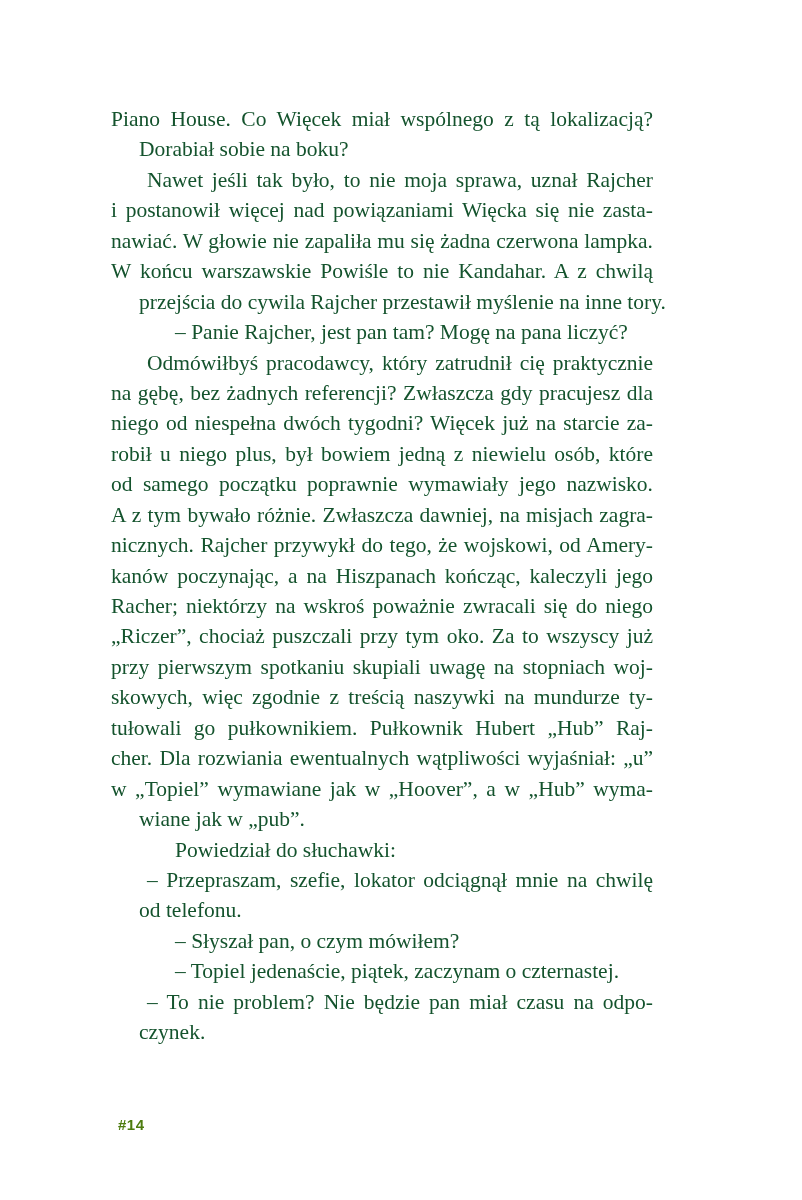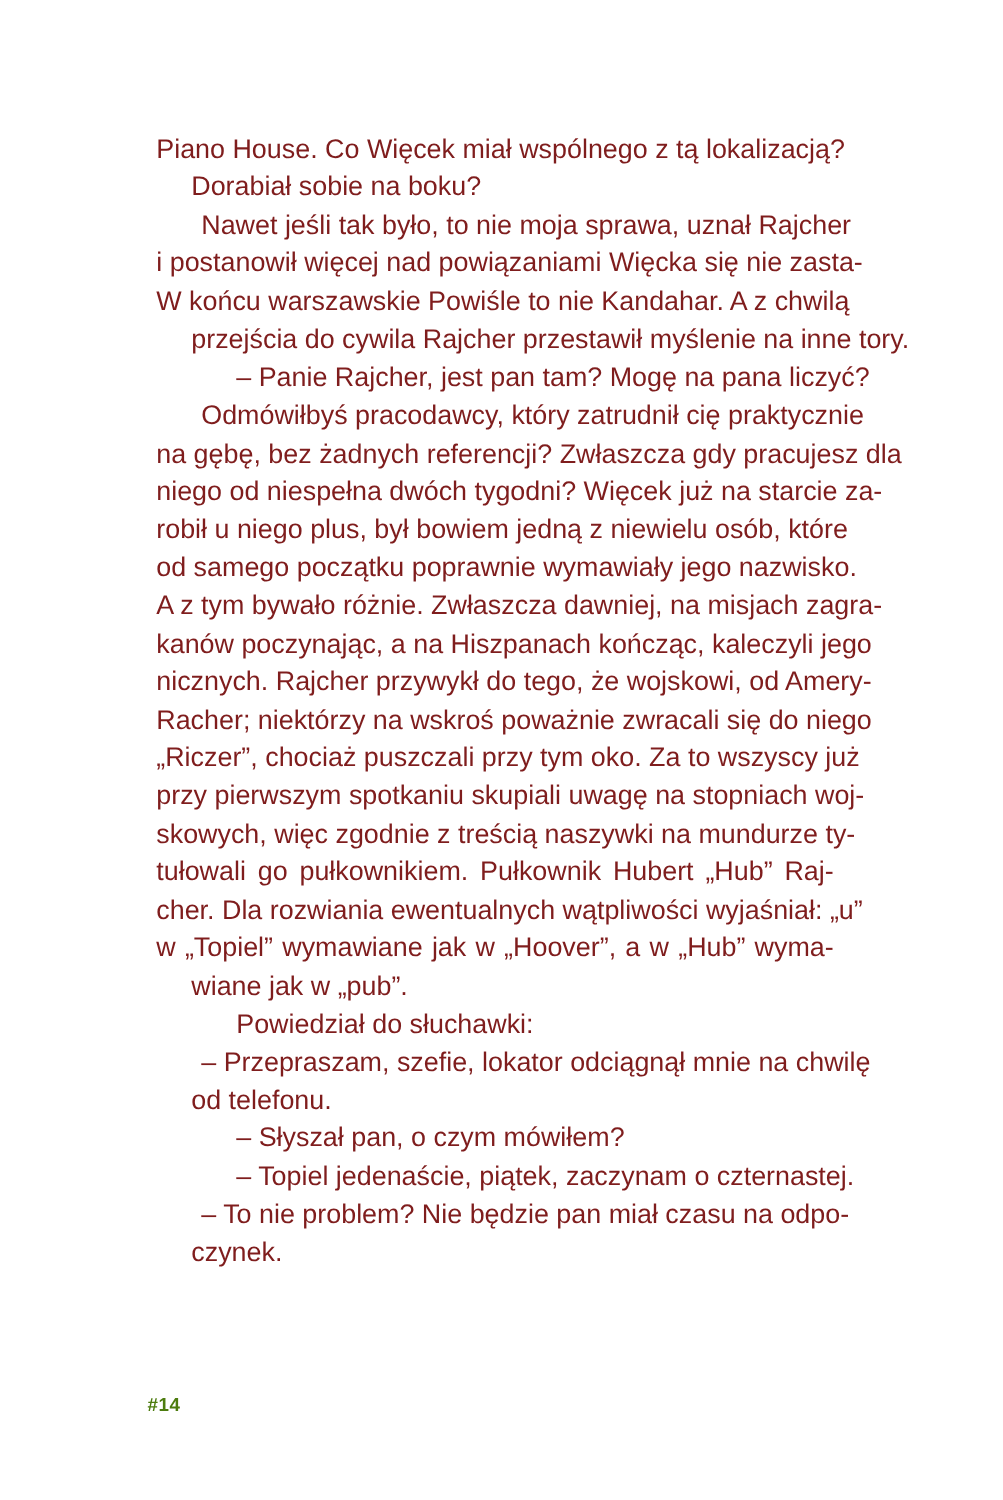--- a/index.html
+++ b/index.html
@@ -1,26 +1,26 @@
 <!DOCTYPE html>
 <html><head>
 <meta charset="utf-8">
 <style>
   html, body { margin: 0; padding: 0; background: #ffffff; }
   body { width: 802px; height: 1200px; position: relative; overflow: hidden; }
   .page { position: absolute; left: 0; top: 0; width: 802px; height: 1200px; background: #ffffff; }
   .text-block {
     position: absolute;
-    left: 125px;
+    left: 111px;
     top: 104px;
     width: 542px;
-    font-family: Liberation Sans, sans-serif;
+    font-family: Liberation Serif, serif;
     font-size: 21.5px;
     line-height: 30.45px;
-    color: #7f1d1d;
+    color: #14532d;
   }
   .line {
     display: block;
     white-space: nowrap;
     text-align: justify;
     text-align-last: justify;
     height: 30.45px;
   }
   .line.last { text-align-last: left; margin-left: 28px; }
   .line.indent { padding-left: 36px; }
@@ -37,31 +37,32 @@
 </style>
 </head>
 <body>
 
 <div class="page">
   <div class="text-block" id="text-block">
       <span class="line">Piano House. Co Więcek miał wspólnego z tą lokalizacją?</span>
       <span class="line last">Dorabiał sobie na boku?</span>
       <span class="line indent">Nawet jeśli tak było, to nie moja sprawa, uznał Rajcher</span>
       <span class="line">i postanowił więcej nad powiązaniami Więcka się nie zasta-</span>
+      <span class="line">nawiać. W głowie nie zapaliła mu się żadna czerwona lampka.</span>
       <span class="line">W końcu warszawskie Powiśle to nie Kandahar. A z chwilą</span>
       <span class="line last">przejścia do cywila Rajcher przestawił myślenie na inne tory.</span>
       <span class="line indent last">– Panie Rajcher, jest pan tam? Mogę na pana liczyć?</span>
       <span class="line indent">Odmówiłbyś pracodawcy, który zatrudnił cię praktycznie</span>
       <span class="line">na gębę, bez żadnych referencji? Zwłaszcza gdy pracujesz dla</span>
       <span class="line">niego od niespełna dwóch tygodni? Więcek już na starcie za-</span>
       <span class="line">robił u niego plus, był bowiem jedną z niewielu osób, które</span>
       <span class="line">od samego początku poprawnie wymawiały jego nazwisko.</span>
       <span class="line">A z tym bywało różnie. Zwłaszcza dawniej, na misjach zagra-</span>
+      <span class="line">nicznych. Rajcher przywykł do tego, że wojskowi, od Amery-</span>
       <span class="line">kanów poczynając, a na Hiszpanach kończąc, kaleczyli jego</span>
-      <span class="line">nicznych. Rajcher przywykł do tego, że wojskowi, od Amery-</span>
       <span class="line">Racher; niektórzy na wskroś poważnie zwracali się do niego</span>
       <span class="line">„Riczer”, chociaż puszczali przy tym oko. Za to wszyscy już</span>
       <span class="line">przy pierwszym spotkaniu skupiali uwagę na stopniach woj-</span>
       <span class="line">skowych, więc zgodnie z treścią naszywki na mundurze ty-</span>
       <span class="line">tułowali go pułkownikiem. Pułkownik Hubert „Hub” Raj-</span>
       <span class="line">cher. Dla rozwiania ewentualnych wątpliwości wyjaśniał: „u”</span>
       <span class="line">w „Topiel” wymawiane jak w „Hoover”, a w „Hub” wyma-</span>
       <span class="line last">wiane jak w „pub”.</span>
       <span class="line indent last">Powiedział do słuchawki:</span>
       <span class="line indent">– Przepraszam, szefie, lokator odciągnął mnie na chwilę</span>

